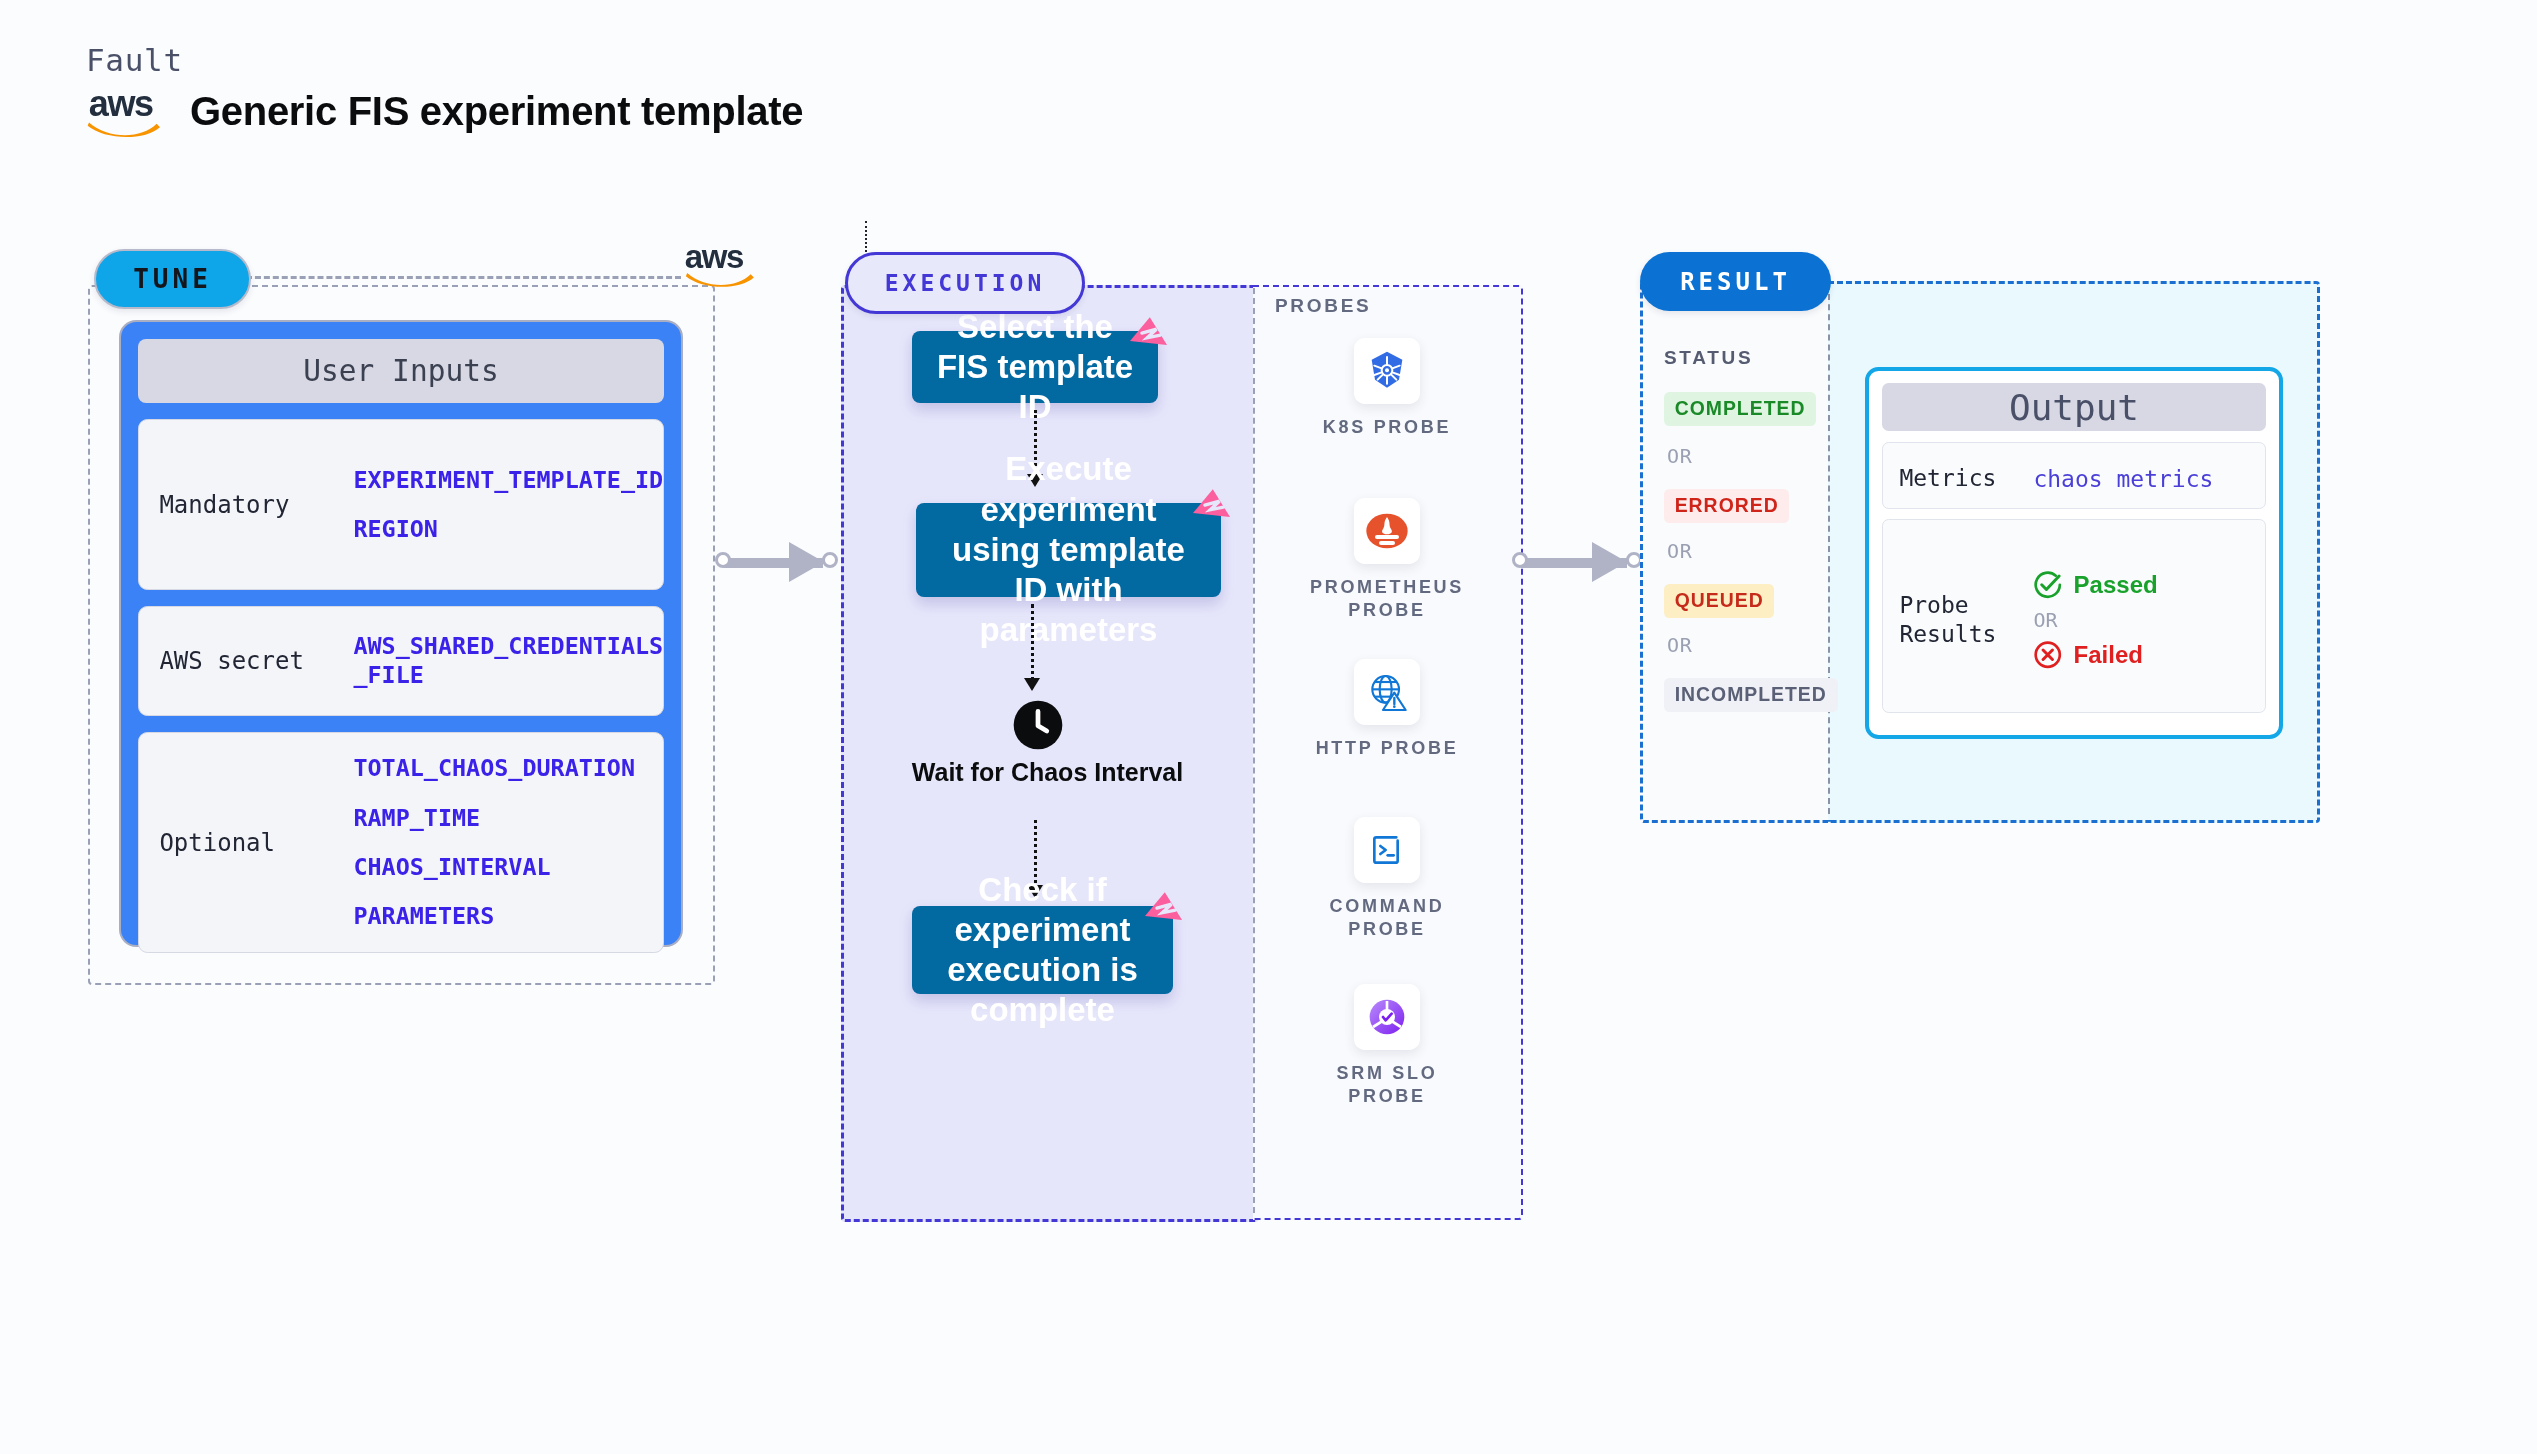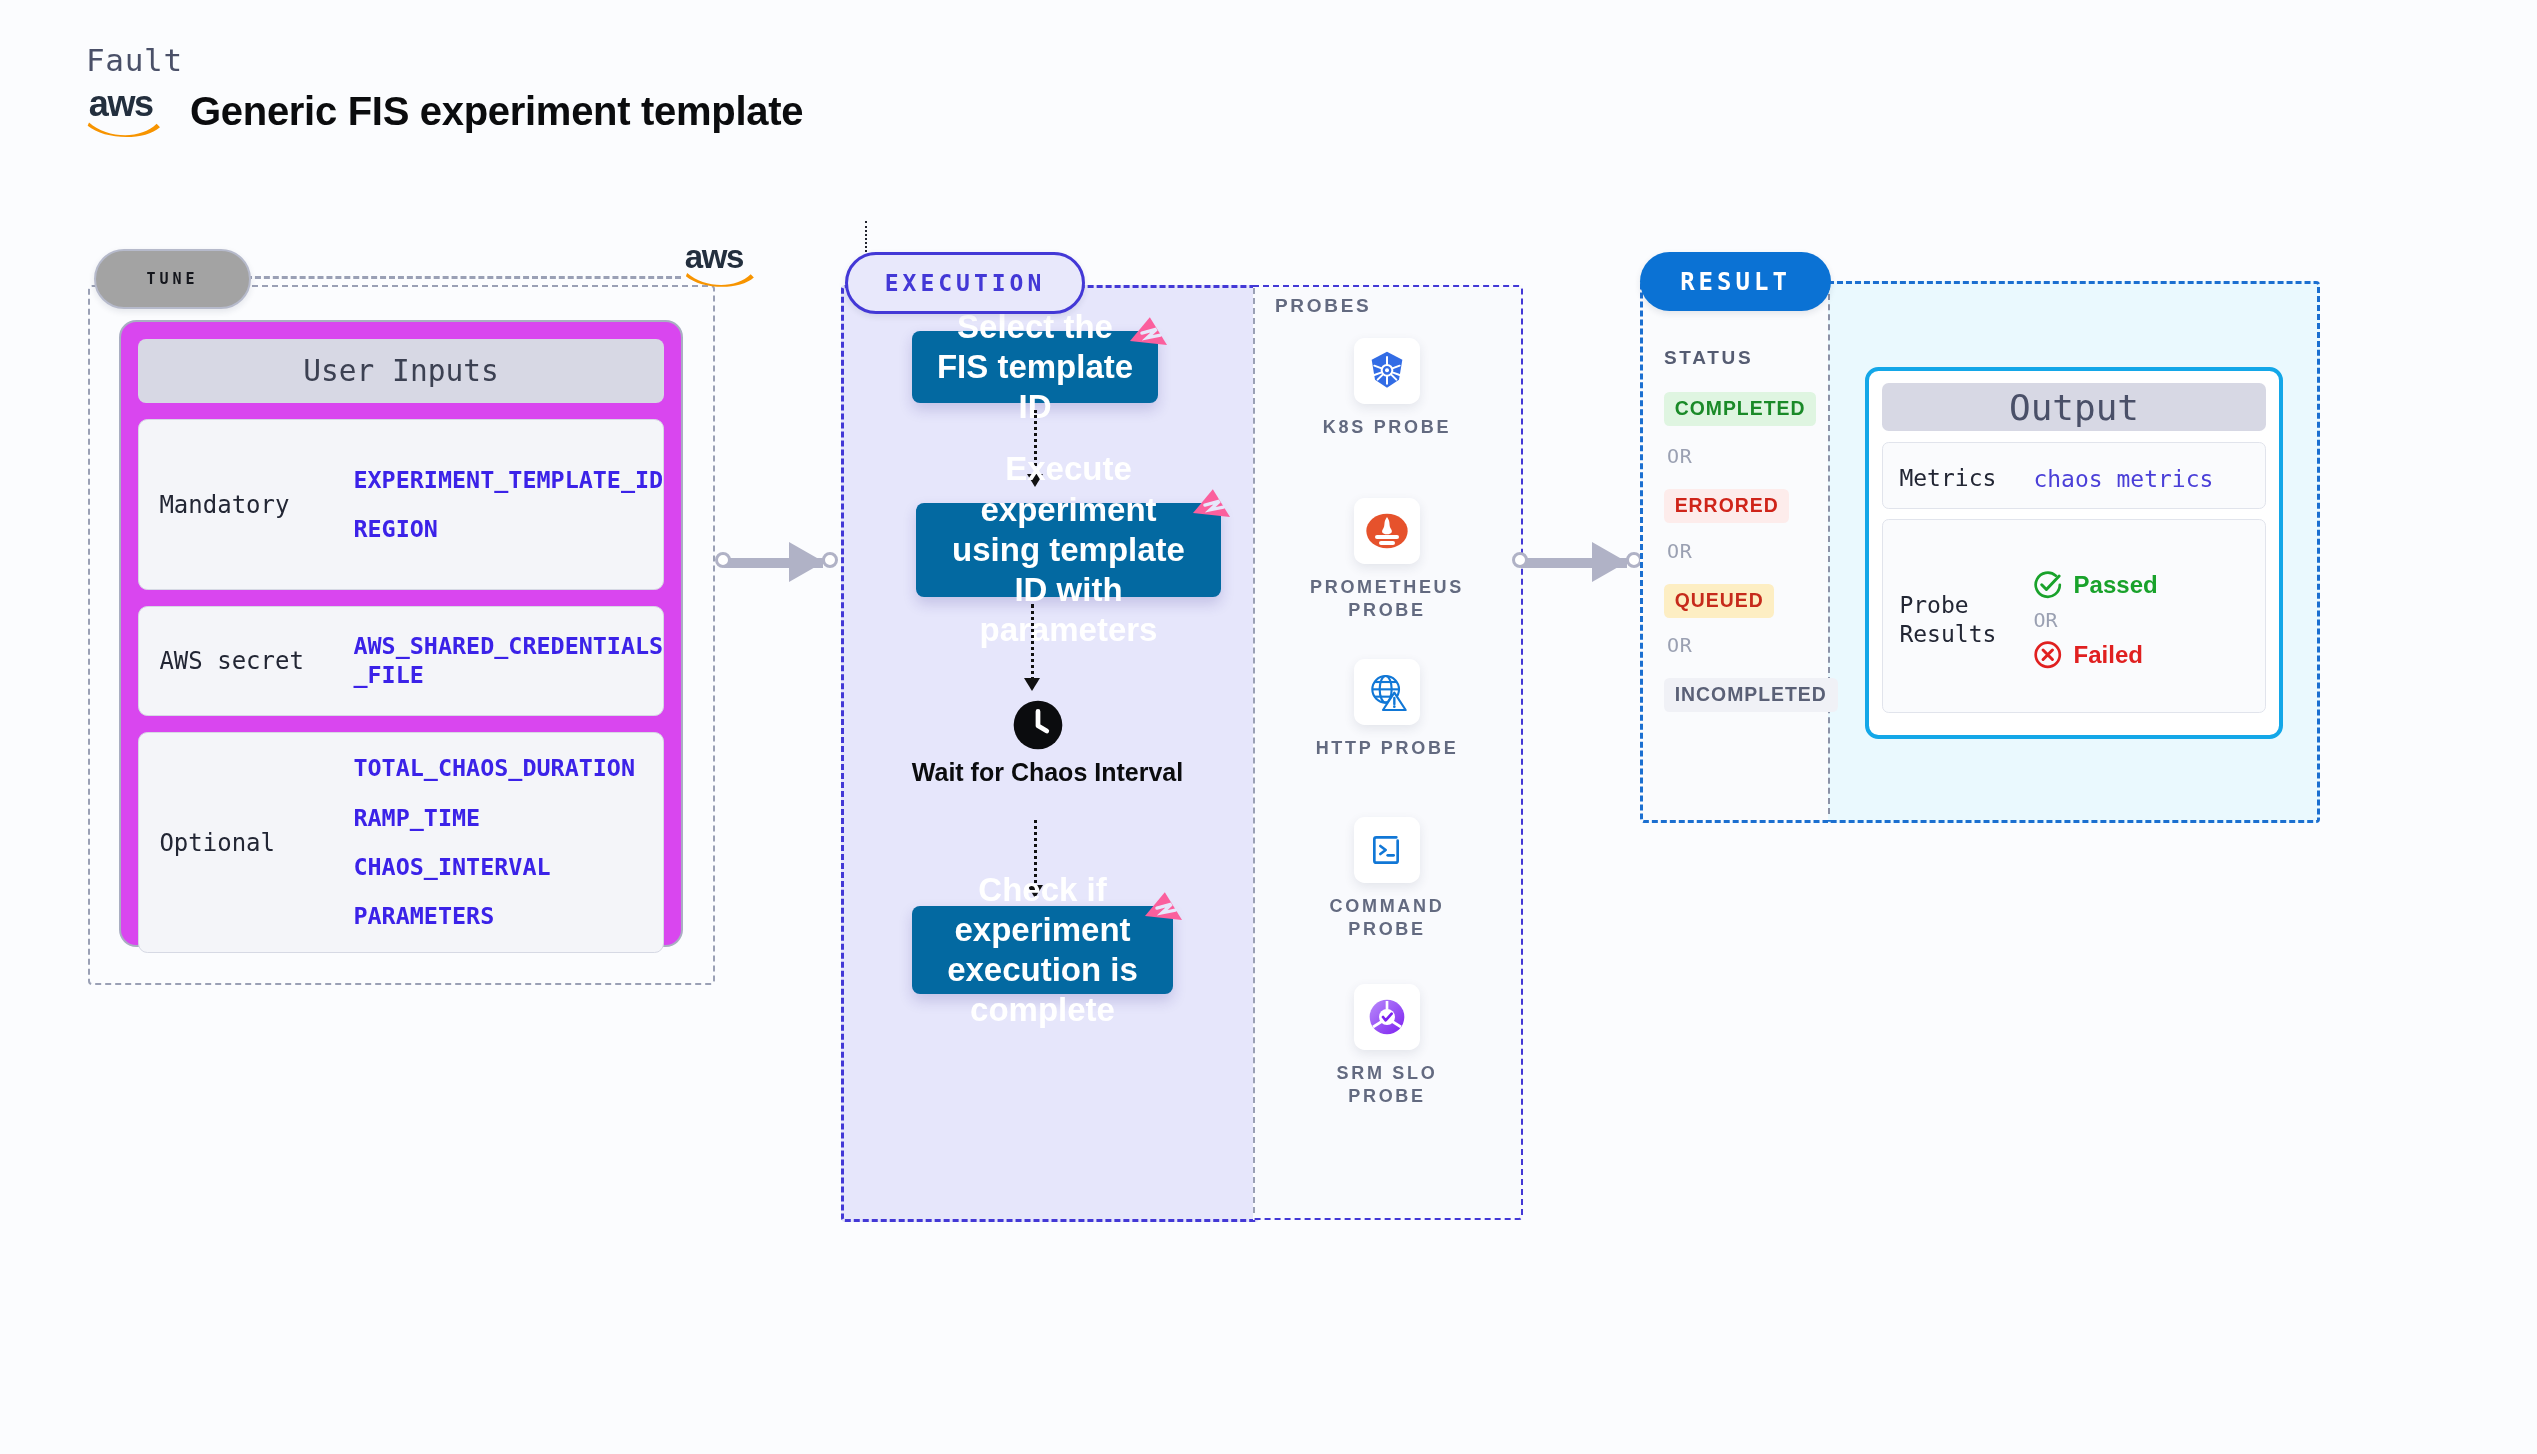--- a/index.html
+++ b/index.html
@@ -38,25 +38,25 @@
     box-shadow:0 2.7px 6.7px rgba(30,35,70,.10);
   }
 
   
   #tune-box{
     position:absolute;left:88px;top:285px;width:623px;height:696px;
     border:2.7px dashed #9aa0b5;border-radius:4px;background:transparent;
   }
   #tune-pill{
     left:94px;top:249px;width:153px;height:56px;
-    background:#a3a3a3;border:2.7px solid #b6bacb;color:#14161c;font-size:15px;
+    background:#0ea5e9;border:2.7px solid #b6bacb;color:#14161c;font-size:26px;
   }
   #user-input-card{
     position:absolute;left:119px;top:320px;width:560px;height:623px;
-    background:#d946ef;border:2px solid #a9aec2;border-radius:17.4px;
+    background:#3b82f6;border:2px solid #a9aec2;border-radius:17.4px;
   }
   .card-header{
     margin:17.4px 17.4px 0 17.4px;height:64px;background:#d7d8e4;border-radius:8px;
     display:flex;align-items:center;justify-content:center;
     font-family:"DejaVu Sans Mono","Liberation Mono",monospace;
     font-size:29.5px;color:#3c4152;
   }
   .grp{
     margin:16px 17.4px 0 17.4px;background:#f4f5f9;border:1.3px solid #d6d9e4;
     border-radius:9.4px;display:flex;align-items:center;padding:0 0 0 20px;

